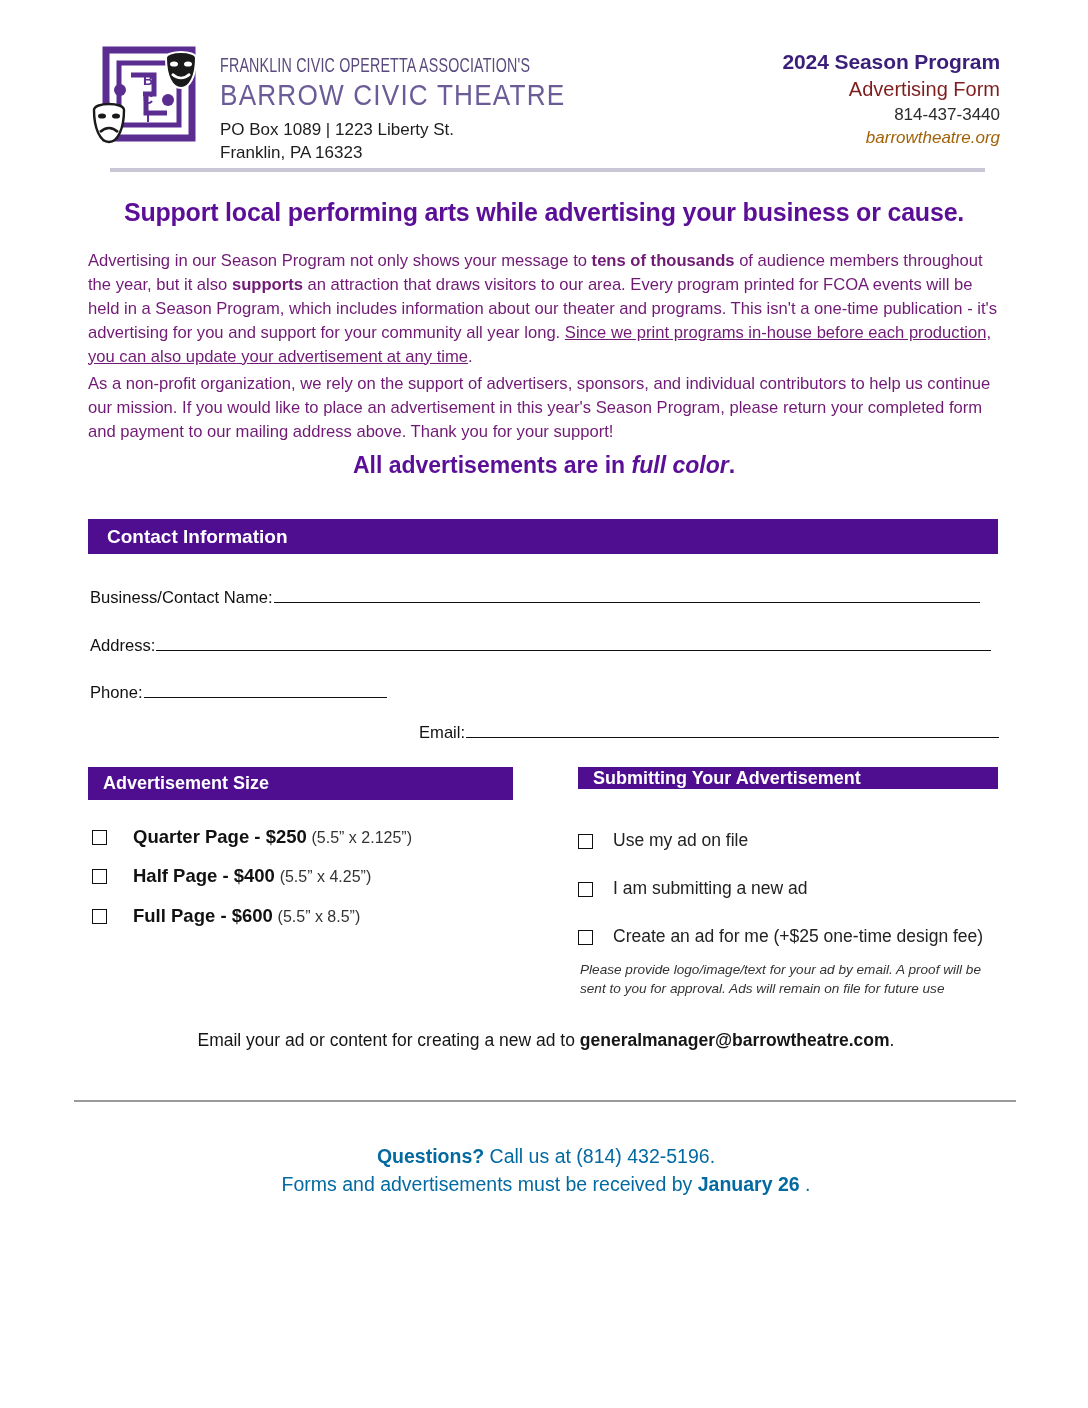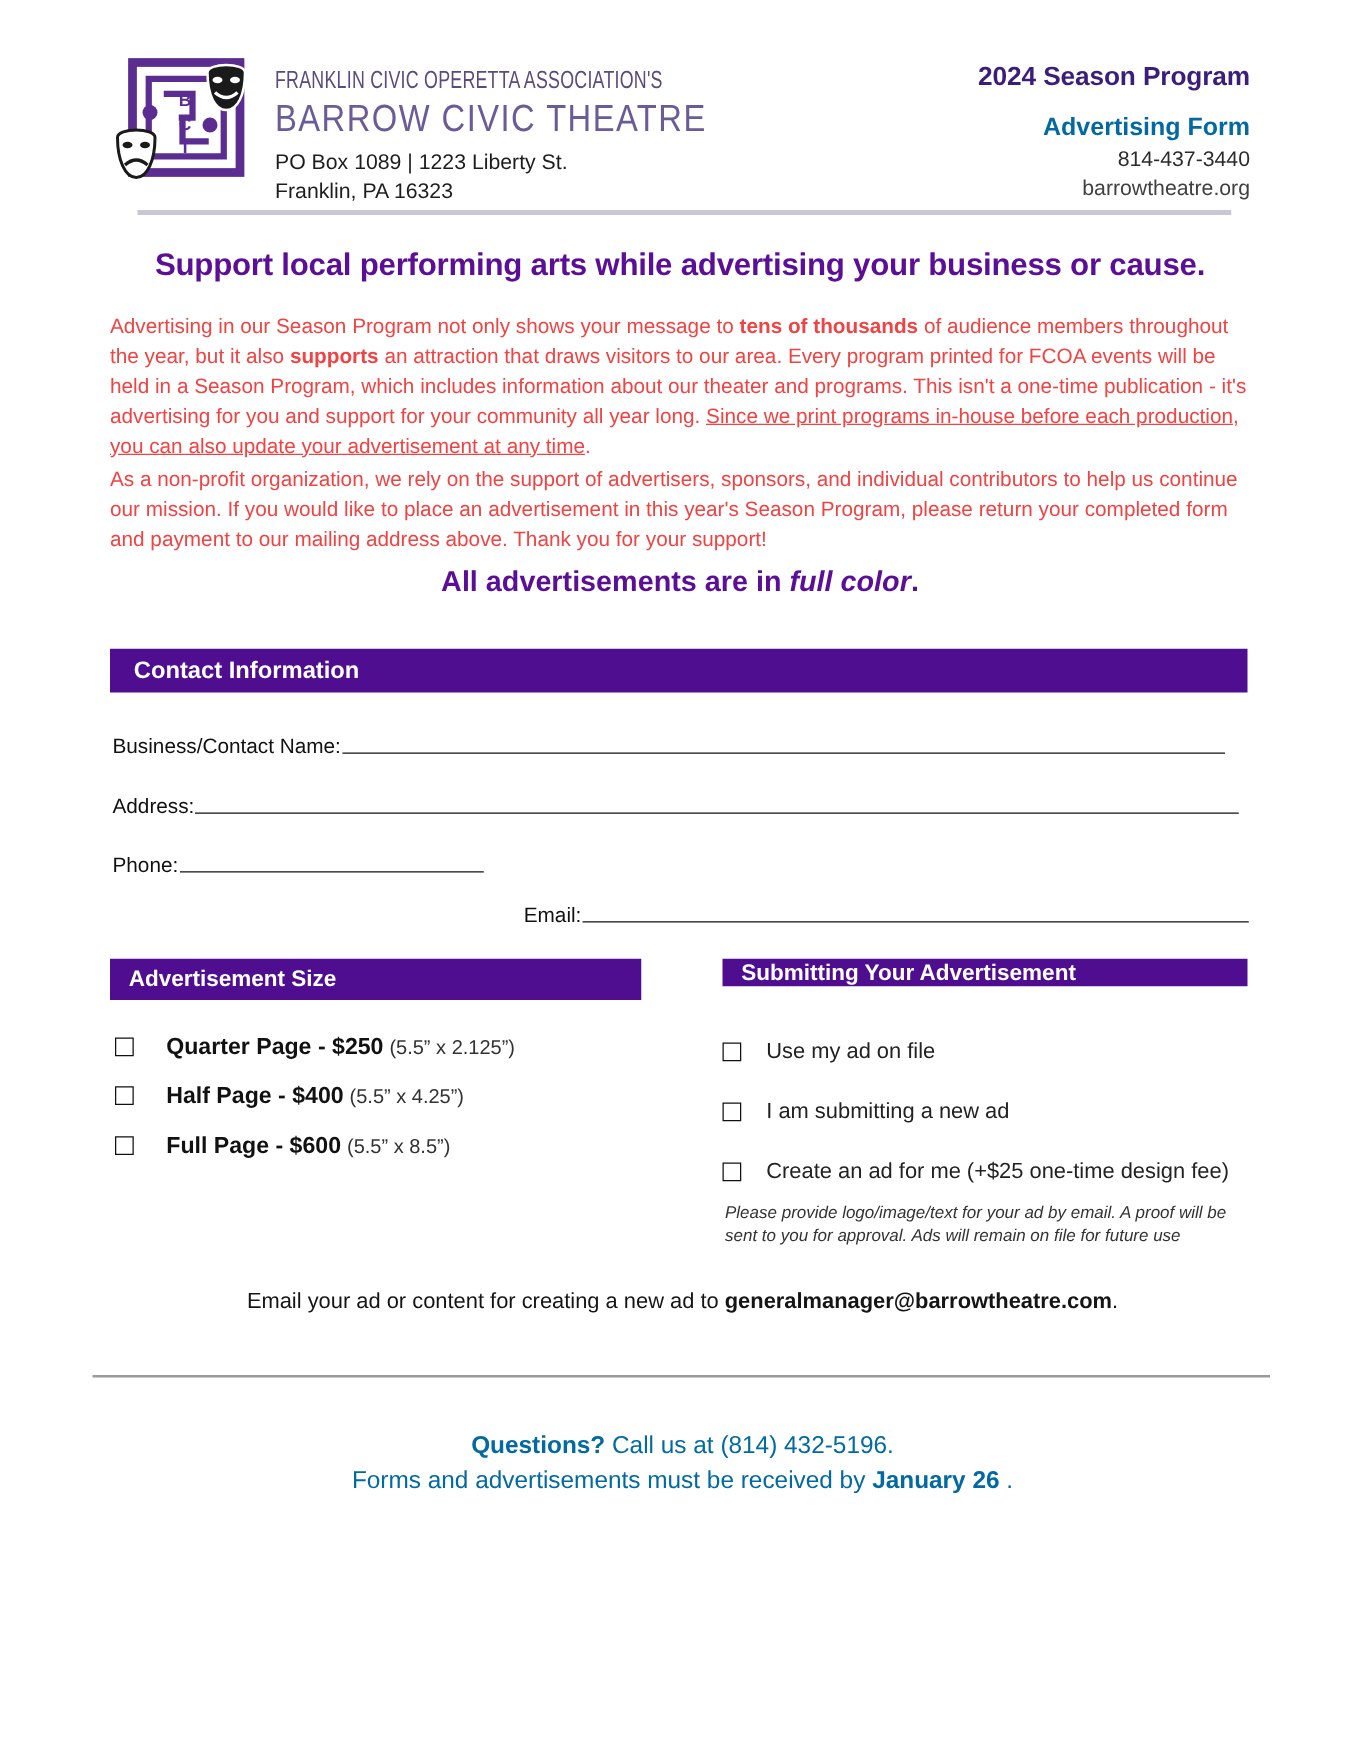--- a/index.html
+++ b/index.html
@@ -88,33 +88,34 @@
     line-height: 1.18;
   }
   .hr-title {
     font-size: 21px;
     font-weight: bold;
     color: #3b1e7a;
     letter-spacing: -0.1px;
   }
   .hr-sub {
     font-size: 20px;
-    color: #0369a1;
-    margin-top: 16px;
-    font-weight: 700;
+    color: #7f1d1d;
+    margin-top: 3px;
+    font-weight: 400;
   }
   .hr-phone {
     font-size: 17px;
     color: #2b2b2b;
     margin-top: 4px;
   }
   .hr-web {
     font-size: 17px;
-    color: #404040;
+    color: #a16207;
     margin-top: 3px;
+    font-style: italic;
   }
 
   .header-rule {
     position: absolute;
     left: 110px;
     top: 168px;
     width: 875px;
     height: 4px;
     background: #c9c6d6;
   }
@@ -131,21 +132,21 @@
     color: #5b0e96;
     letter-spacing: -0.2px;
   }
 
   .para {
     position: absolute;
     left: 88px;
     width: 916px;
     font-size: 16.6px;
     line-height: 1.44;
-    color: #ef4444;
+    color: #701a75;
     text-align: left;
   }
   #para-1 { top: 249px; }
   #para-2 { top: 372px; }
 
   .para b { font-weight: bold; }
   .underline { text-decoration: underline; }
 
   .color-heading {
     position: absolute;

